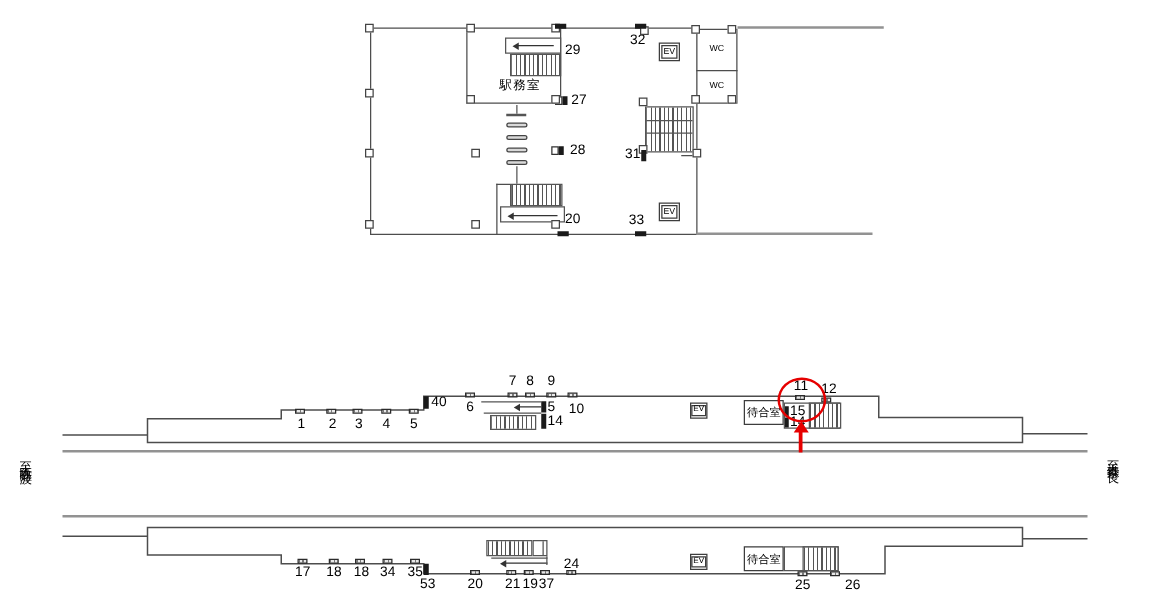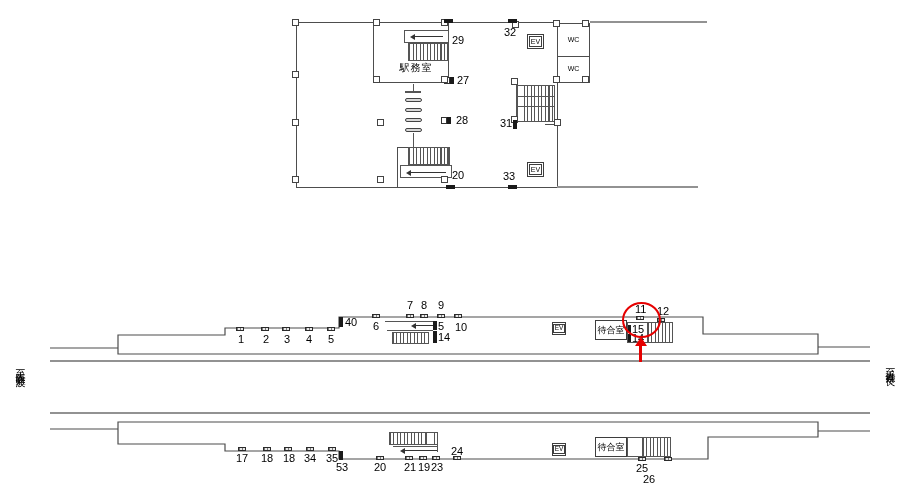--- a/index.html
+++ b/index.html
@@ -1,21 +1,21 @@
 <!DOCTYPE html>
 <html><head>
 <meta charset="utf-8">
 <style>
   html,body{margin:0;padding:0;background:#fff;}
   #screen{position:relative;width:919px;height:491px;background:#fff;overflow:hidden;
           font-family:"Liberation Sans",sans-serif;color:#000;}
   #screen *{box-sizing:border-box;}
   .abs{position:absolute;}
   .num{position:absolute;font-size:11px;line-height:1;color:#000;white-space:nowrap;}
-  .jp{font-family:Liberation Mono, monospace;}
+  .jp{font-family:Liberation Serif, serif;}
   .wall-h{position:absolute;background:#4d4d4d;height:1px;}
   .wall-v{position:absolute;background:#4d4d4d;width:1px;}
   .gray-line{position:absolute;background:#929292;}
   .pillar{position:absolute;width:7px;height:7px;border:1px solid #444;background:#fff;z-index:4;}
   .pbar{position:absolute;width:8px;height:4px;border:1px solid #2b2b2b;z-index:5;
         background:repeating-linear-gradient(to right,#777 0,#777 1px,#e8e8e8 1px,#e8e8e8 3px);}
   .bbar{position:absolute;background:#1a1a1a;z-index:5;}
   .hatch{position:absolute;border:1px solid #555;background:repeating-linear-gradient(to right,#555 0,#555 1px,#fff 1px,#fff 3.5px);}
   .evbox{position:absolute;border:1px solid #3d3d3d;background:#fff;display:flex;align-items:center;justify-content:center;z-index:6;}
   .evbox span{border:1px solid #3d3d3d;font-size:7px;line-height:1;padding:1px 1px;letter-spacing:0;}
@@ -206,28 +206,28 @@
   <div class="wall-v" style="left:437px;top:445px;height:7px;background:#555;"></div>
 
   <div class="pbar" style="left:376px;top:456px;"></div>
   <div class="pbar" style="left:405px;top:456px;"></div>
   <div class="pbar" style="left:419px;top:456px;"></div>
   <div class="pbar" style="left:432px;top:456px;"></div>
   <div class="pbar" style="left:453px;top:456px;"></div>
   <div class="num" style="left:374px;top:462px;">20</div>
   <div class="num" style="left:404px;top:462px;">21</div>
   <div class="num" style="left:418px;top:462px;">19</div>
-  <div class="num" style="left:431px;top:462px;">23</div>
+  <div class="num" style="left:431px;top:462px;">37</div>
   <div class="num" style="left:451px;top:446px;">24</div>
 
   <div class="evbox" style="left:552px;top:443px;width:14px;height:13px;">
     <span style="font-size:6.5px;padding:0.5px;">EV</span>
   </div>
   <div class="roombox jp" style="left:595px;top:437px;width:32px;height:20px;font-size:9px;letter-spacing:0;">待合室</div>
   <div class="abs" style="left:627px;top:437px;width:44px;height:20px;border:1px solid #555;background:#fff;">
     <div class="abs" style="left:14px;top:-1px;width:29px;height:20px;background:repeating-linear-gradient(to right,#555 0,#555 1px,#fff 1px,#fff 3.5px);border:1px solid #555;"></div>
   </div>
   <div class="pbar" style="left:638px;top:457px;"></div>
   <div class="pbar" style="left:664px;top:457px;"></div>
   <div class="num" style="left:636px;top:463px;">25</div>
-  <div class="num" style="left:643px;top:463px;margin-top:11px;">26</div>
+  <div class="num" style="left:676px;top:463px;">26</div>
 
 </div>
 
 </body></html>

